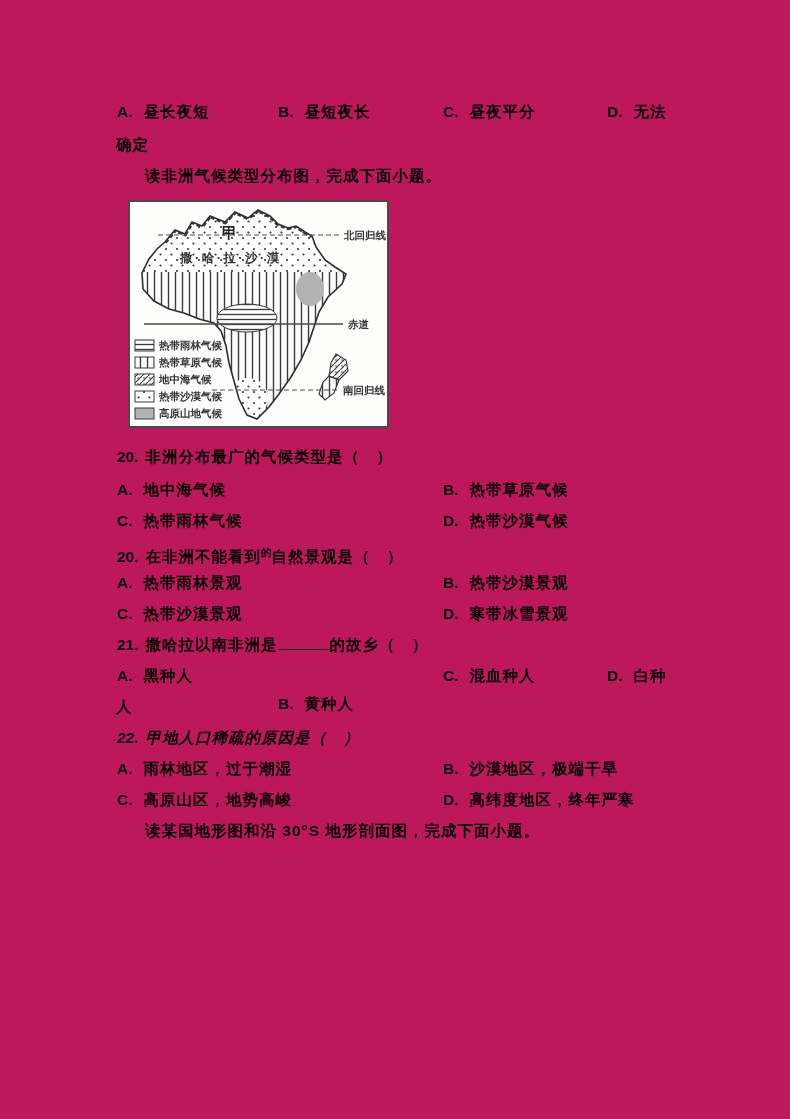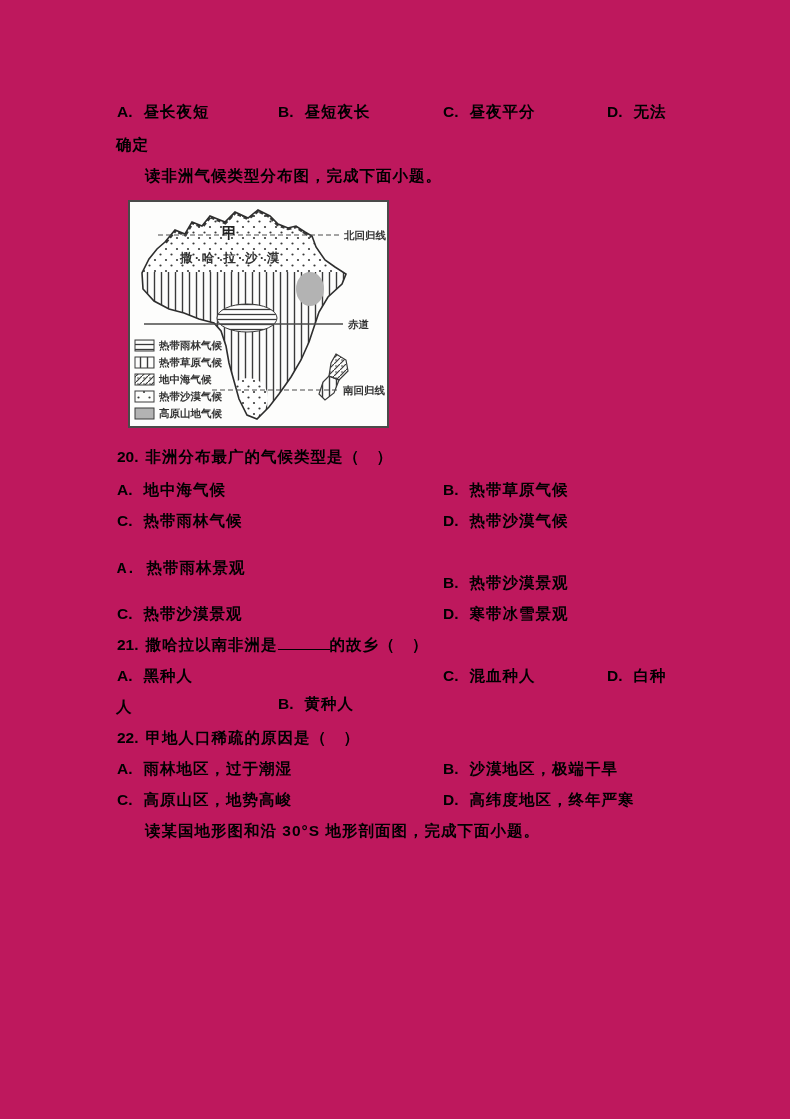--- a/index.html
+++ b/index.html
@@ -145,33 +145,34 @@
       </g>
     </svg>
   </div>
 
   <div class="line" style="left:117px; top:448px;"><span class="qnum">20.</span><span>非洲分布最广的气候类型是（　）</span></div>
   <span class="opt line" style="left:117px; top:481px;text-align:center;"><span class="opt-label">A.</span><span>地中海气候</span></span>
   <span class="opt line" style="left:443px; top:481px;"><span class="opt-label">B.</span><span>热带草原气候</span></span>
   <span class="opt line" style="left:117px; top:512px;"><span class="opt-label">C.</span><span>热带雨林气候</span></span>
   <span class="opt line" style="left:443px; top:512px;"><span class="opt-label">D.</span><span>热带沙漠气候</span></span>
 
-  <span class="opt line" style="left:117px; top:560px;font-family:Liberation Mono, monospace;"><span class="opt-label">A.</span><span>热带雨林景观</span></span>
+  <div class="line" style="left:117px; top:543px;"><span class="qnum">20.</span><span>在非洲不能看到</span><sup class="small">的</sup><span>自然景观是（　）</span></div>
+  <span class="opt line" style="left:117px; top:574px;"><span class="opt-label">A.</span><span>热带雨林景观</span></span>
   <span class="opt line" style="left:443px; top:574px;"><span class="opt-label">B.</span><span>热带沙漠景观</span></span>
   <span class="opt line" style="left:117px; top:605px;"><span class="opt-label">C.</span><span>热带沙漠景观</span></span>
   <span class="opt line" style="left:443px; top:605px;"><span class="opt-label">D.</span><span>寒带冰雪景观</span></span>
 
   <div class="line" style="left:117px; top:636px;"><span class="qnum">21.</span><span>撒哈拉以南非洲是</span><span class="blank"></span><span>的故乡（　）</span></div>
   <span class="opt line" style="left:117px; top:667px;"><span class="opt-label">A.</span><span>黑种人</span></span>
   <span class="opt line" style="left:278px; top:667px;margin-top:28px;"><span class="opt-label">B.</span><span>黄种人</span></span>
   <span class="opt line" style="left:443px; top:667px;"><span class="opt-label">C.</span><span>混血种人</span></span>
   <span class="opt line" style="left:607px; top:667px;"><span class="opt-label">D.</span><span>白种</span></span>
   <div class="line" style="left:116px; top:698px;">人</div>
 
-  <div class="line" style="left:117px; top:729px;"><span class="qnum">22.</span><span>甲地人口稀疏的原因是（　）</span></div>
+  <div class="line" style="left:117px; top:729px;font-style:italic;"><span class="qnum">22.</span><span>甲地人口稀疏的原因是（　）</span></div>
   <span class="opt line" style="left:117px; top:760px;"><span class="opt-label">A.</span><span>雨林地区，过于潮湿</span></span>
   <span class="opt line" style="left:443px; top:760px;"><span class="opt-label">B.</span><span>沙漠地区，极端干旱</span></span>
   <span class="opt line" style="left:117px; top:791px;"><span class="opt-label">C.</span><span>高原山区，地势高峻</span></span>
   <span class="opt line" style="left:443px; top:791px;"><span class="opt-label">D.</span><span>高纬度地区，终年严寒</span></span>
 
   <div class="line" style="left:145px; top:822px;">读某国地形图和沿 30°S 地形剖面图，完成下面小题。</div>
 
 </div>
 
 </body></html>

